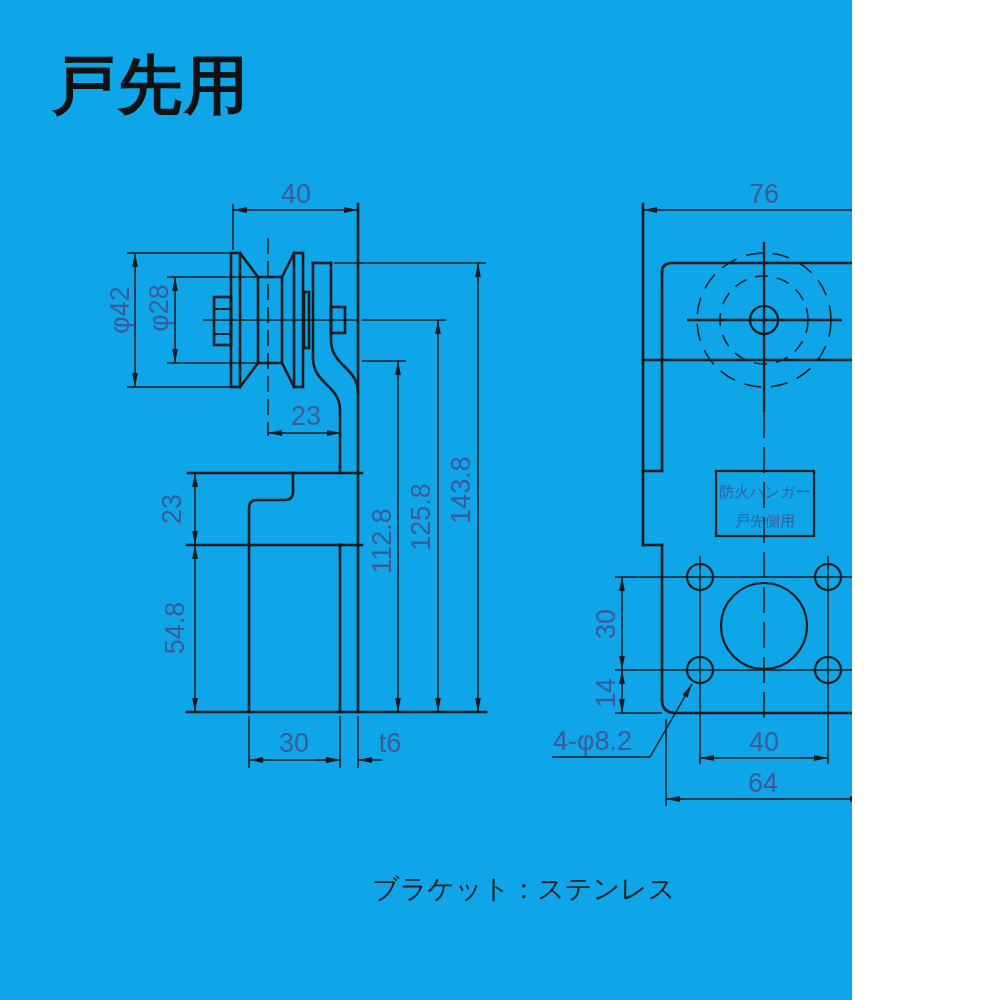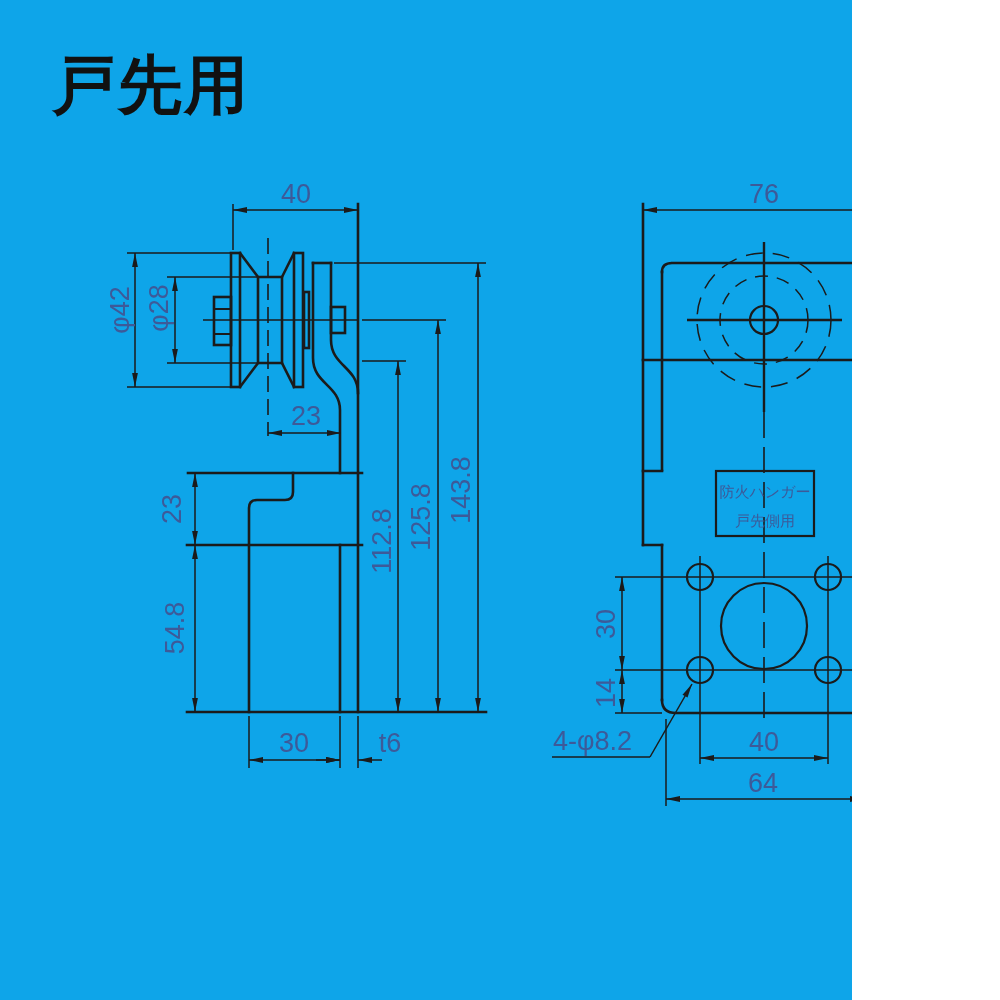--- a/index.html
+++ b/index.html
@@ -181,15 +181,16 @@
         <path class="dim" d="M666,719 L666,806 M864,719 L864,806"></path>
         <line class="dim" x1="700" y1="758" x2="828" y2="758" marker-start="url(#as)" marker-end="url(#ae)"></line>
         <line class="dim" x1="666" y1="799" x2="864" y2="799" marker-start="url(#as)" marker-end="url(#ae)"></line>
         <text class="dimtxt" x="764" y="751" text-anchor="middle">40</text>
         <text class="dimtxt" x="763" y="792" text-anchor="middle">64</text>
       </g>
     </g>
   </svg>
 
   <div class="notes">
+    <div>ブラケット：ステンレス</div>
   </div>
 
 </div>
 
 </body></html>

